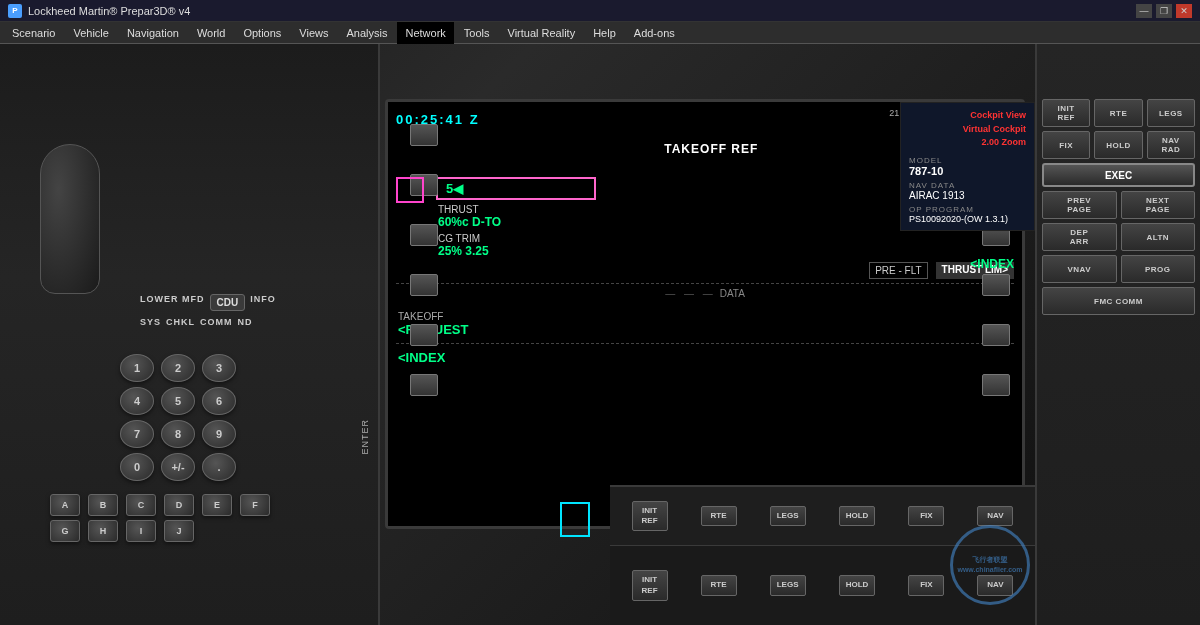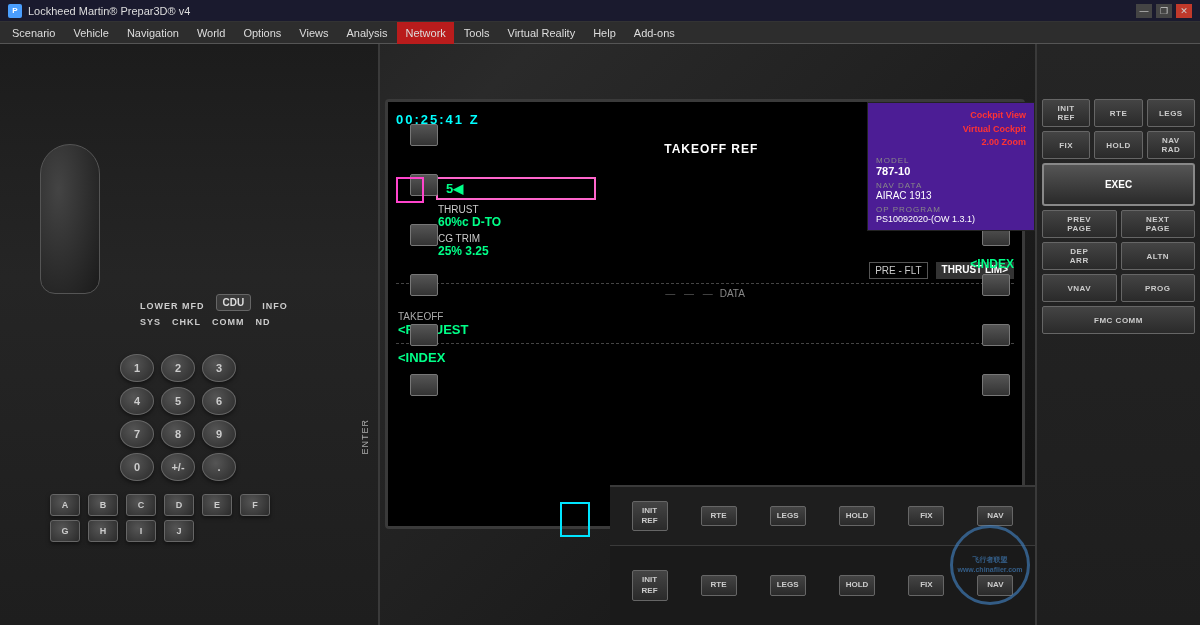--- a/index.html
+++ b/index.html
@@ -76,21 +76,21 @@
     }
     .menu-item {
       color: #ddd;
       font-size: 11px;
       padding: 2px 8px;
       cursor: pointer;
       height: 22px;
       display: flex;
       align-items: center;
     }
-    .menu-item.active { background: #b91c1c; }
+    .menu-item.active { background: #000000; }
 
     
     #main-content {
       width: 100%;
       height: 581px;
       position: relative;
       overflow: hidden;
     }
 
     
@@ -116,22 +116,22 @@
     #cdu-labels {
       position: absolute;
       top: 250px;
       left: 140px;
       display: flex;
       flex-direction: column;
       gap: 6px;
     }
     .cdu-label-row {
       display: flex;
-      gap: 11px;
-      align-items: flex-end;
+      gap: 5px;
+      align-items: flex-start;
     }
     .cdu-label {
       color: #ccc;
       font-size: 9px;
       font-weight: bold;
       letter-spacing: 1px;
     }
     .cdu-box {
       background: #3a3a3a;
       border: 1px solid #666;
@@ -248,21 +248,21 @@
     }
 
     
     #exec-btn {
       background: linear-gradient(180deg, #555, #2a2a2a);
       border: 2px solid #888;
       border-radius: 3px;
       color: #fff;
       font-size: 10px;
       font-weight: bold;
-      height: 43px;
+      height: 24px;
       display: flex;
       align-items: center;
       justify-content: center;
       cursor: pointer;
     }
 
     
     #bottom-nav {
       position: absolute;
       bottom: 80px;
@@ -657,21 +657,21 @@
 
   <div id="bottom-row">
     <div class="nav-btn">INIT<br>REF</div>
     <div class="nav-btn">RTE</div>
     <div class="nav-btn">LEGS</div>
     <div class="nav-btn">HOLD</div>
     <div class="nav-btn">FIX</div>
     <div class="nav-btn">NAV</div>
   </div>
 
-  <div style="position:absolute;top:58px;right:165px;width:168px;background:#4c1d95;padding:6px 8px;border:1px solid #222;">
+  <div style="position:absolute;top:58px;right:165px;width:135px;background:#0f172a;padding:6px 8px;border:1px solid #222;">
     <div style="color:#ff3333;font-size:9px;font-weight:bold;text-align:right;line-height:1.5;">
       <span>Cockpit View</span><br>
       <span>Virtual Cockpit</span><br>
       <span>2.00 Zoom</span>
     </div>
     <div style="margin-top:6px;">
       <div style="color:#888;font-size:8px;letter-spacing:1px;">MODEL</div>
       <div style="color:#fff;font-size:11px;font-weight:bold;">787-10</div>
     </div>
     <div style="margin-top:4px;">

